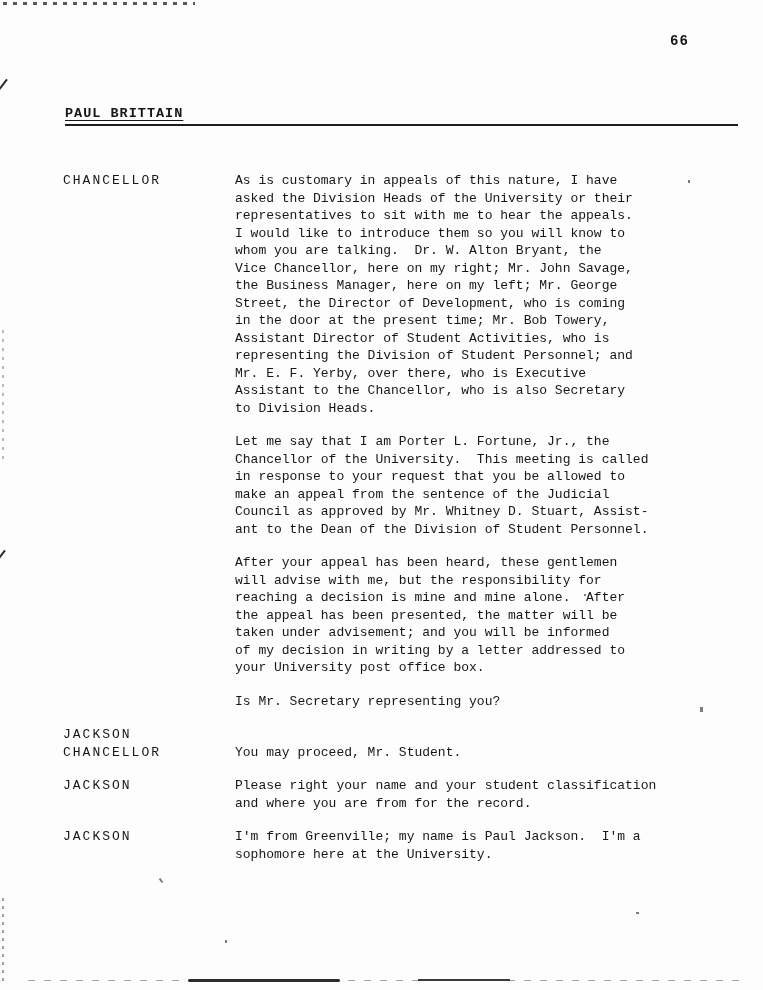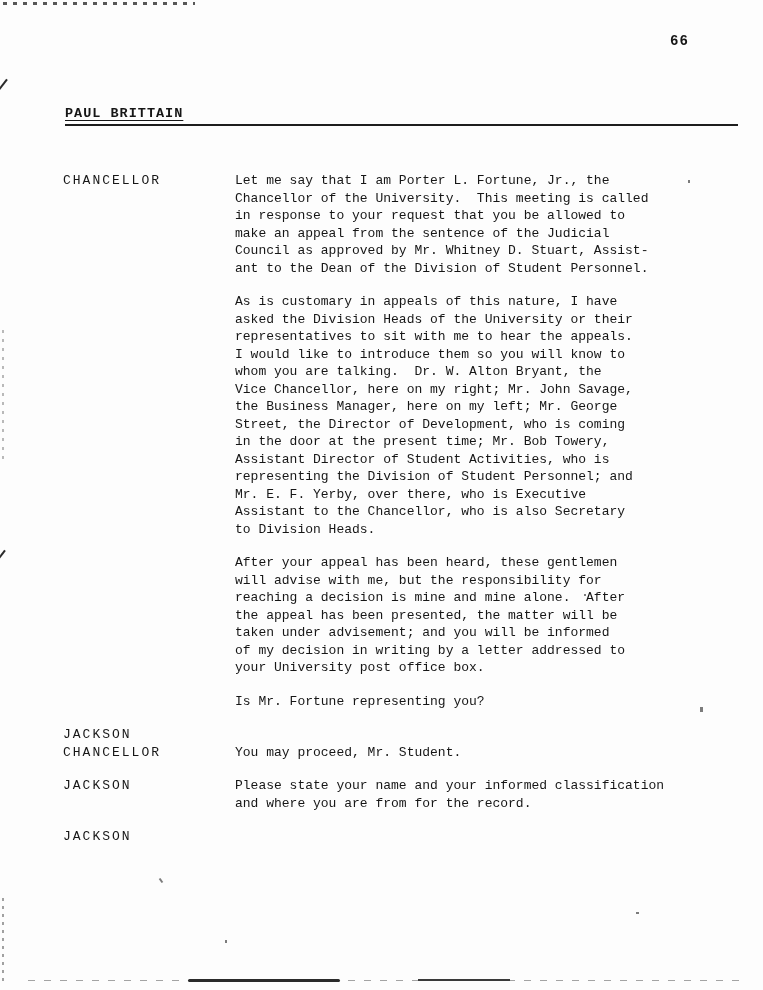--- a/index.html
+++ b/index.html
@@ -156,68 +156,72 @@
 
   <div class="header-wrap">
     <span class="header-text">PAUL BRITTAIN</span>
   </div>
 
   <div class="dialogue">
 
     <div class="row">
       <div class="speaker">CHANCELLOR</div>
       <div class="speech">
-        <p>Let me say that I am Porter L. Fortune, Jr., the
-Chancellor of the University.  This meeting is called
-in response to your request that you be allowed to
-make an appeal from the sentence of the Judicial
-Council as approved by Mr. Whitney D. Stuart, Assist-
-ant to the Dean of the Division of Student Personnel.</p>
         <p>As is customary in appeals of this nature, I have
 asked the Division Heads of the University or their
 representatives to sit with me to hear the appeals.
 I would like to introduce them so you will know to
 whom you are talking.  Dr. W. Alton Bryant, the
 Vice Chancellor, here on my right; Mr. John Savage,
 the Business Manager, here on my left; Mr. George
 Street, the Director of Development, who is coming
 in the door at the present time; Mr. Bob Towery,
 Assistant Director of Student Activities, who is
 representing the Division of Student Personnel; and
 Mr. E. F. Yerby, over there, who is Executive
 Assistant to the Chancellor, who is also Secretary
 to Division Heads.</p>
+        <p>Let me say that I am Porter L. Fortune, Jr., the
+Chancellor of the University.  This meeting is called
+in response to your request that you be allowed to
+make an appeal from the sentence of the Judicial
+Council as approved by Mr. Whitney D. Stuart, Assist-
+ant to the Dean of the Division of Student Personnel.</p>
         <p>After your appeal has been heard, these gentlemen
 will advise with me, but the responsibility for
 reaching a decision is mine and mine alone.  After
 the appeal has been presented, the matter will be
 taken under advisement; and you will be informed
 of my decision in writing by a letter addressed to
 your University post office box.</p>
-        <p>Is Mr. Fortune representing you?</p>
+        <p>Is Mr. Secretary representing you?</p>
       </div>
     </div>
 
     <div class="row">
       <div class="speaker">JACKSON</div>
     </div>
 
     <div class="row">
       <div class="speaker">CHANCELLOR</div>
       <div class="speech">
         <p>You may proceed, Mr. Student.</p>
       </div>
     </div>
 
     <div class="row">
       <div class="speaker">JACKSON</div>
       <div class="speech">
-        <p>Please state your name and your informed classification
+        <p>Please right your name and your student classification
 and where you are from for the record.</p>
       </div>
     </div>
 
     <div class="row">
       <div class="speaker">JACKSON</div>
+      <div class="speech">
+        <p>I'm from Greenville; my name is Paul Jackson.  I'm a
+sophomore here at the University.</p>
+      </div>
     </div>
 
   </div>
 </div>
 
 </body></html>

